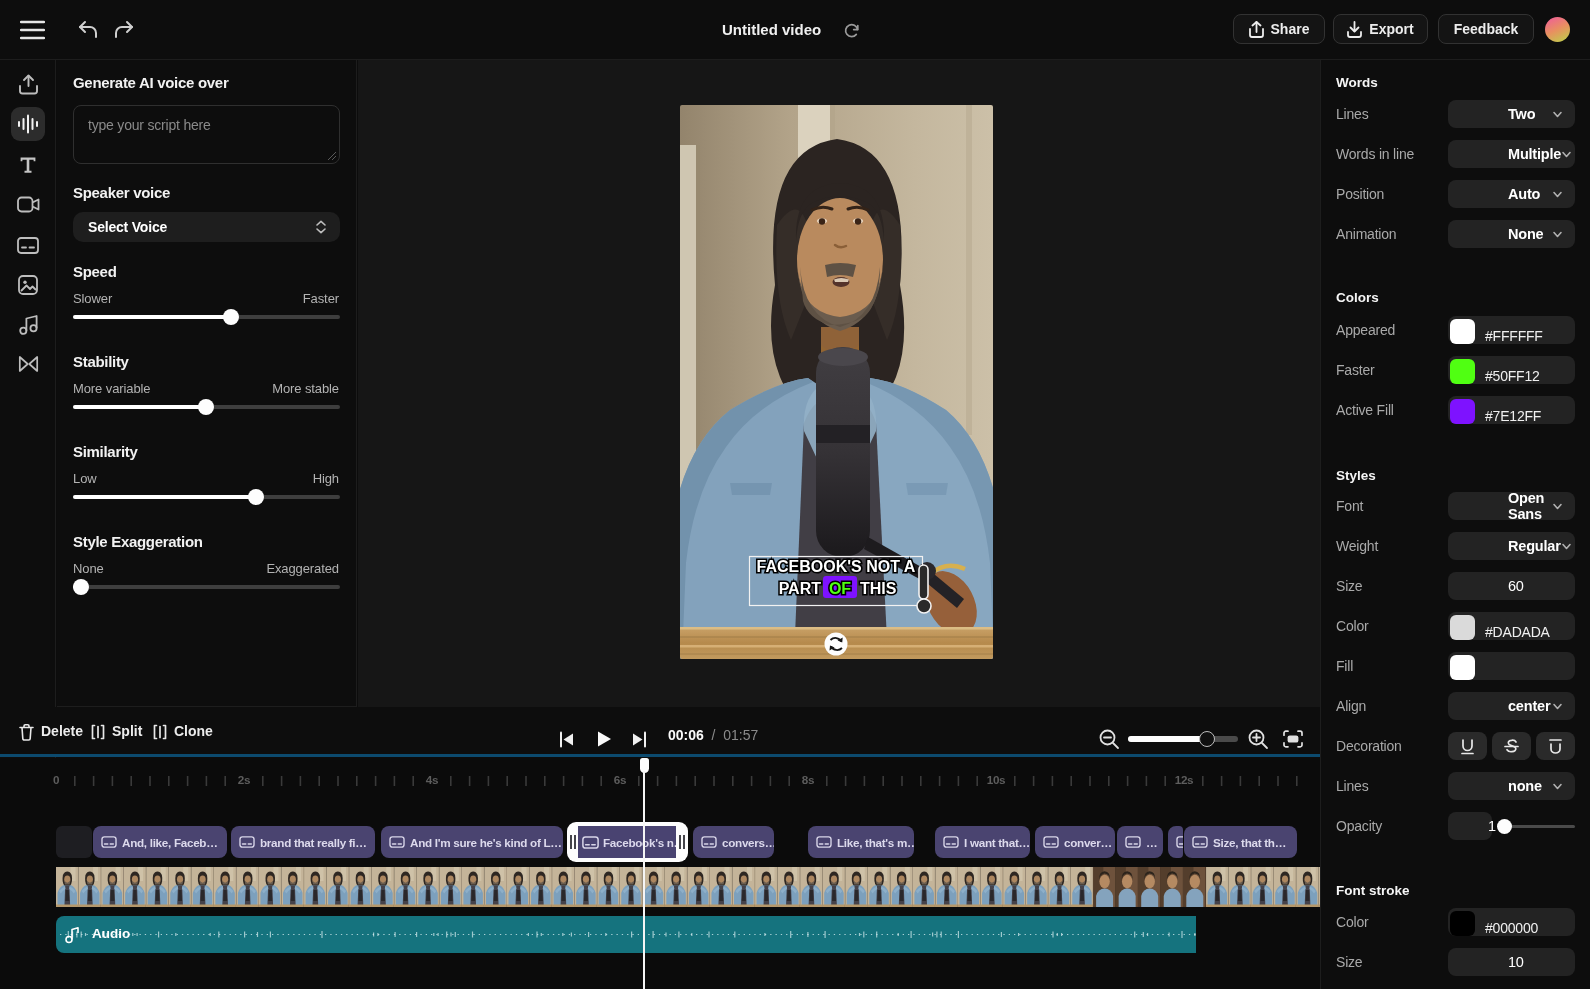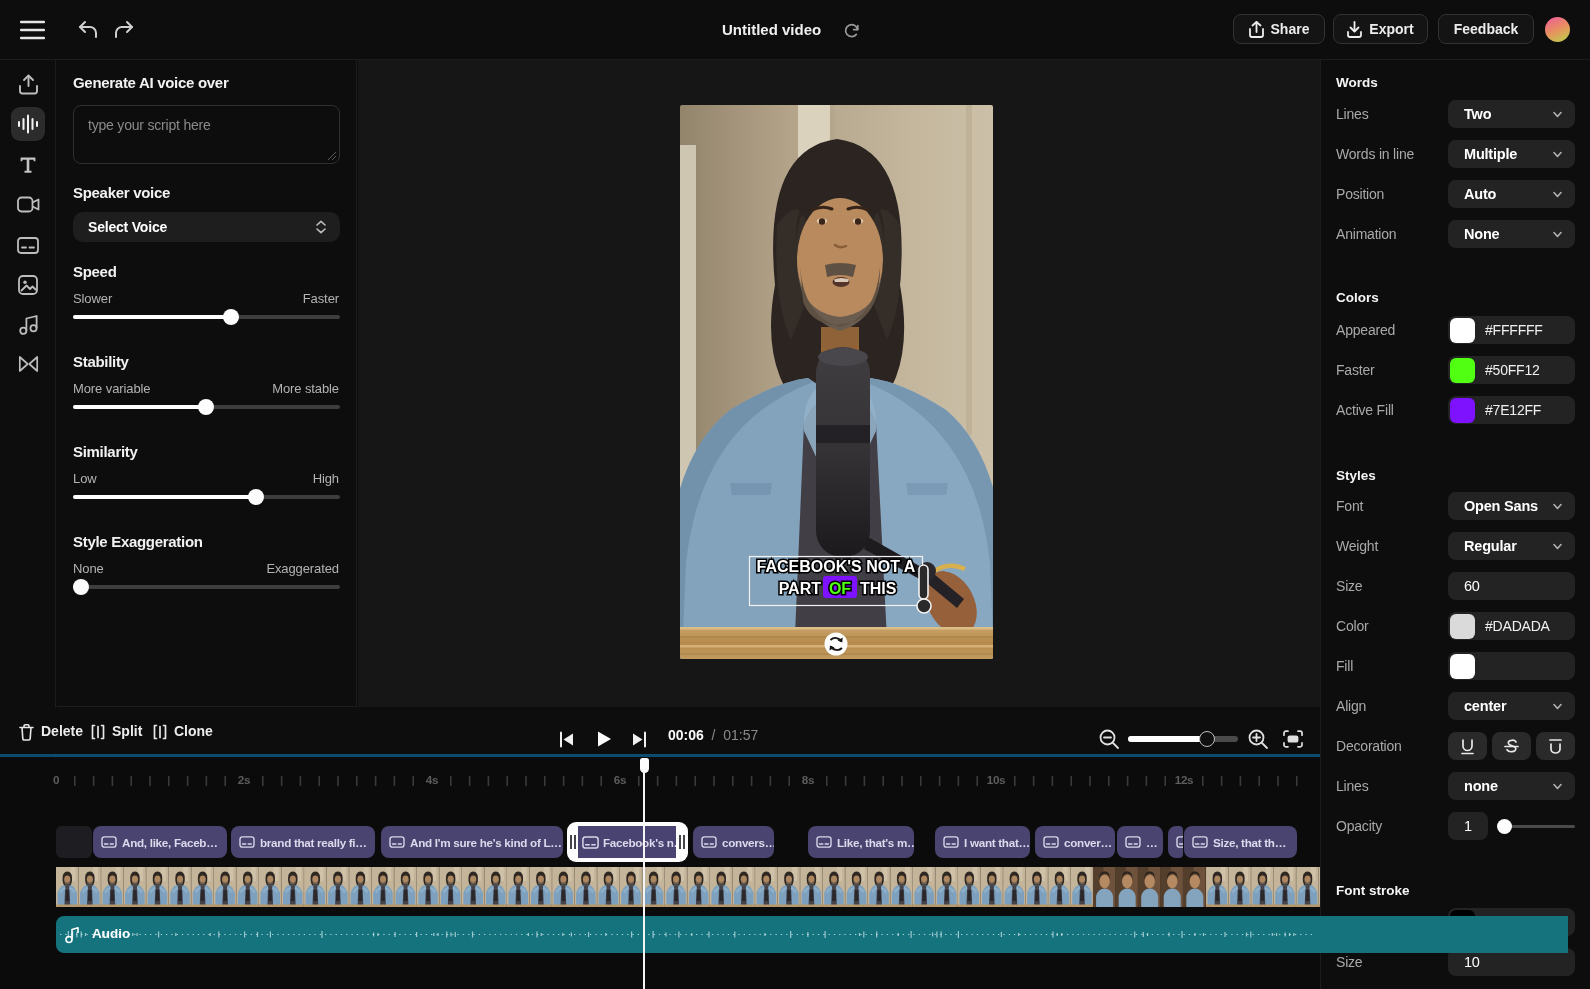--- a/index.html
+++ b/index.html
@@ -23,24 +23,24 @@
 .track { position:absolute; left:16px; width:267px; height:4px; border-radius:2px; background:#3e3e3e; }
 .fillw { position:absolute; left:0; top:0; height:4px; border-radius:2px; background:#fff; }
 .thumb { position:absolute; top:-6px; width:16px; height:16px; border-radius:50%; background:#fdfdfd; }
 #genvoice { position:absolute; left:16px; top:579px; width:267px; height:31px; background:#fff; border-radius:10px; color:#161616; font-size:13.5px; letter-spacing:-0.2px; font-weight:700; text-align:center; line-height:31px; }
 
 #preview { position:absolute; left:358px; top:60px; width:962px; height:647px; background:#161616; }
 
 #rightpanel { position:absolute; left:1320px; top:60px; width:270px; height:929px; background:#0d0d0d; border-left:1px solid #1d1d1d; }
 .rp-h { position:absolute; left:15px; color:#f5f5f5; font-size:13.5px; font-weight:700; }
 .rp-lab { position:absolute; left:15px; color:#a9a9a9; font-size:14px; letter-spacing:-0.2px; }
-.rp-ctl { position:absolute; left:127px; width:127px; height:28px; background:#232323; border-radius:8px; color:#fff; font-size:14.5px; letter-spacing:-0.2px; font-weight:700; display:flex; align-items:center; }
+.rp-ctl { position:absolute; left:127px; width:127px; height:28px; background:#232323; border-radius:8px; color:#fff; font-size:14.5px; letter-spacing:-0.2px; font-weight:700; display:flex; align-items:center;padding-left:44px; }
 .rp-ctl .txt { padding-left:16px; flex:1; }
 .chev { width:11px; height:11px; margin-right:12px; flex:none; }
-.swbox { position:absolute; left:127px; width:127px; height:28px; background:#232323; border-radius:8px; display:flex; align-items:center; }
+.swbox { position:absolute; left:127px; width:127px; height:28px; background:#232323; border-radius:8px; display:flex; align-items:flex-end; }
 .sw { width:25px; height:25px; border-radius:6px; margin-left:2px; flex:none; }
 .swhex { color:#f0f0f0; font-size:14px; letter-spacing:-0.2px; margin-left:10px; font-weight:400; }
 .decbtn { position:absolute; width:39px; height:28px; background:#2a2a2a; border-radius:8px; display:flex; align-items:center; justify-content:center; }
 
 #tl-toolbar { position:absolute; left:0; top:707px; width:1320px; height:50px; background:#0d0d0d; border-bottom:3px solid #0c4a6e; }
 .ttxt { color:#ececec; font-size:14px; font-weight:600; position:absolute; top:16px; }
 #tracks { position:absolute; left:0; top:758px; width:1320px; height:231px; background:#0b0b0b; }
 .rlab { position:absolute; top:15px; color:#5d5d5d; font-size:11.7px; font-weight:700; letter-spacing:-0.3px; transform:translateX(-50%); }
 .clip { position:absolute; top:68px; height:32px; background:#4a4470; border-radius:8px; display:flex; align-items:center; color:#dcd9ec; font-size:11.7px; font-weight:700; letter-spacing:-0.3px; overflow:hidden; white-space:nowrap; }
 .clip .cc { margin:0 5px 0 8px; flex:none; }
@@ -707,21 +707,21 @@
         <use href="#fr2" x="1104.95" y="0"></use>
         <use href="#fr2" x="1127.50" y="0"></use>
         <use href="#fr" x="1150.05" y="0"></use>
         <use href="#fr" x="1172.60" y="0"></use>
         <use href="#fr" x="1195.15" y="0"></use>
         <use href="#fr" x="1217.70" y="0"></use>
         <use href="#fr" x="1240.25" y="0"></use>
         <use href="#fr" x="1262.80" y="0"></use>
         <rect x="0" y="0" width="1264" height="40" fill="none" stroke="#0b0b0b" stroke-width="0"></rect>
       </svg>
-    <div class="abs" style="left:56px;top:158px;width:1512px;height:37px;background:#15737e;border-radius:8px 0 0 8px;overflow:hidden"><svg width="1264" height="37" viewBox="0 0 1264 37">
+    <div class="abs" style="left:56px;top:158px;width:1140px;height:37px;background:#15737e;border-radius:8px 0 0 8px;overflow:hidden"><svg width="1264" height="37" viewBox="0 0 1264 37">
           <line x1="4" y1="18.5" x2="1260" y2="18.5" stroke="#cfe9ec" stroke-width="1.2" stroke-dasharray="1.3 4.0" opacity="0.8"></line>
           <line x1="12.3" y1="15.0" x2="12.3" y2="22.0" stroke="#d8eef0" stroke-width="1.2" opacity="0.7"></line>
           <line x1="16.6" y1="15.5" x2="16.6" y2="21.5" stroke="#d8eef0" stroke-width="1.2" opacity="0.7"></line>
           <line x1="20.9" y1="15.5" x2="20.9" y2="21.5" stroke="#d8eef0" stroke-width="1.2" opacity="0.7"></line>
           <line x1="25.2" y1="15.5" x2="25.2" y2="21.5" stroke="#d8eef0" stroke-width="1.2" opacity="0.7"></line>
           <line x1="29.5" y1="17.0" x2="29.5" y2="20.0" stroke="#d8eef0" stroke-width="1.2" opacity="0.7"></line>
           <line x1="38.1" y1="17.0" x2="38.1" y2="20.0" stroke="#d8eef0" stroke-width="1.2" opacity="0.7"></line>
           <line x1="46.7" y1="15.5" x2="46.7" y2="21.5" stroke="#d8eef0" stroke-width="1.2" opacity="0.7"></line>
           <line x1="51.0" y1="17.0" x2="51.0" y2="20.0" stroke="#d8eef0" stroke-width="1.2" opacity="0.7"></line>
           <line x1="63.9" y1="15.5" x2="63.9" y2="21.5" stroke="#d8eef0" stroke-width="1.2" opacity="0.7"></line>

